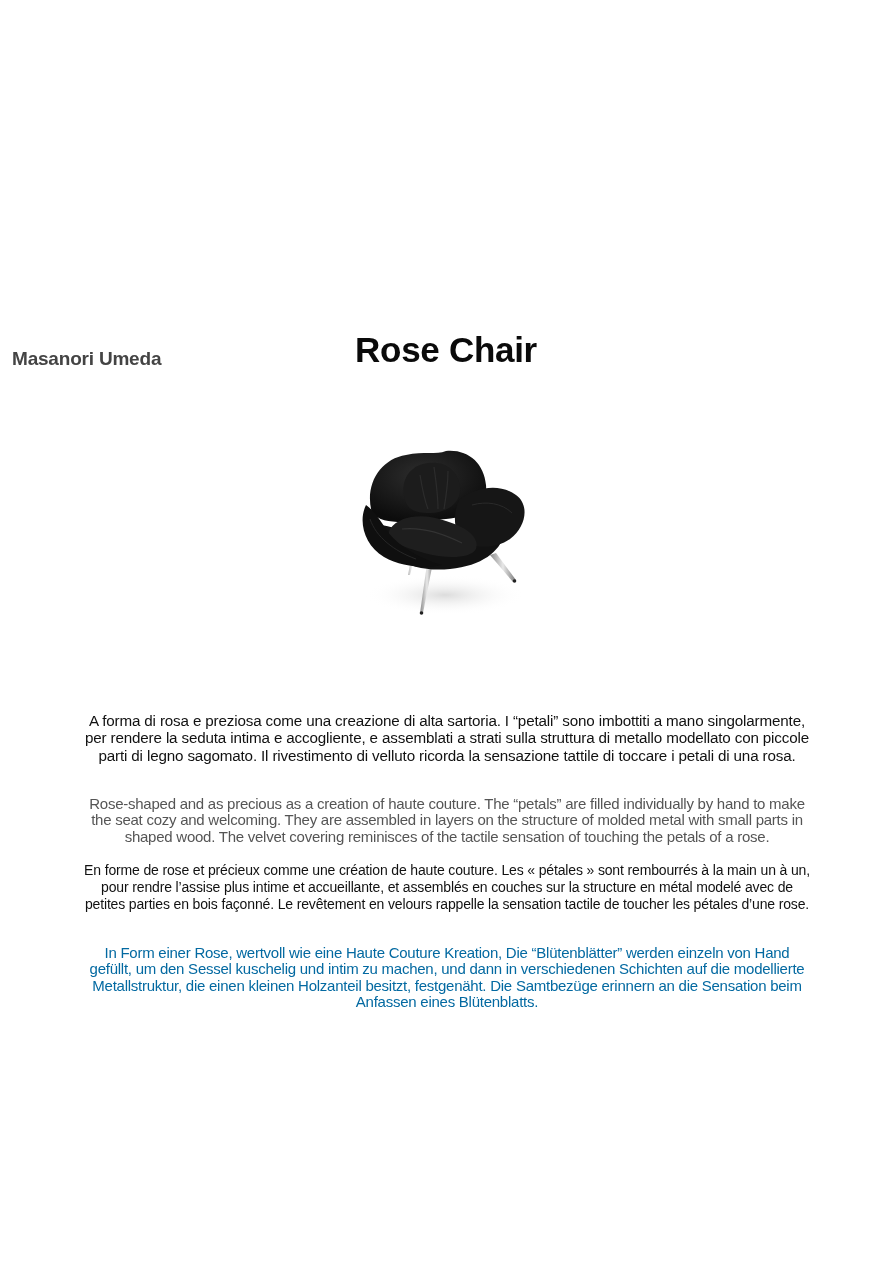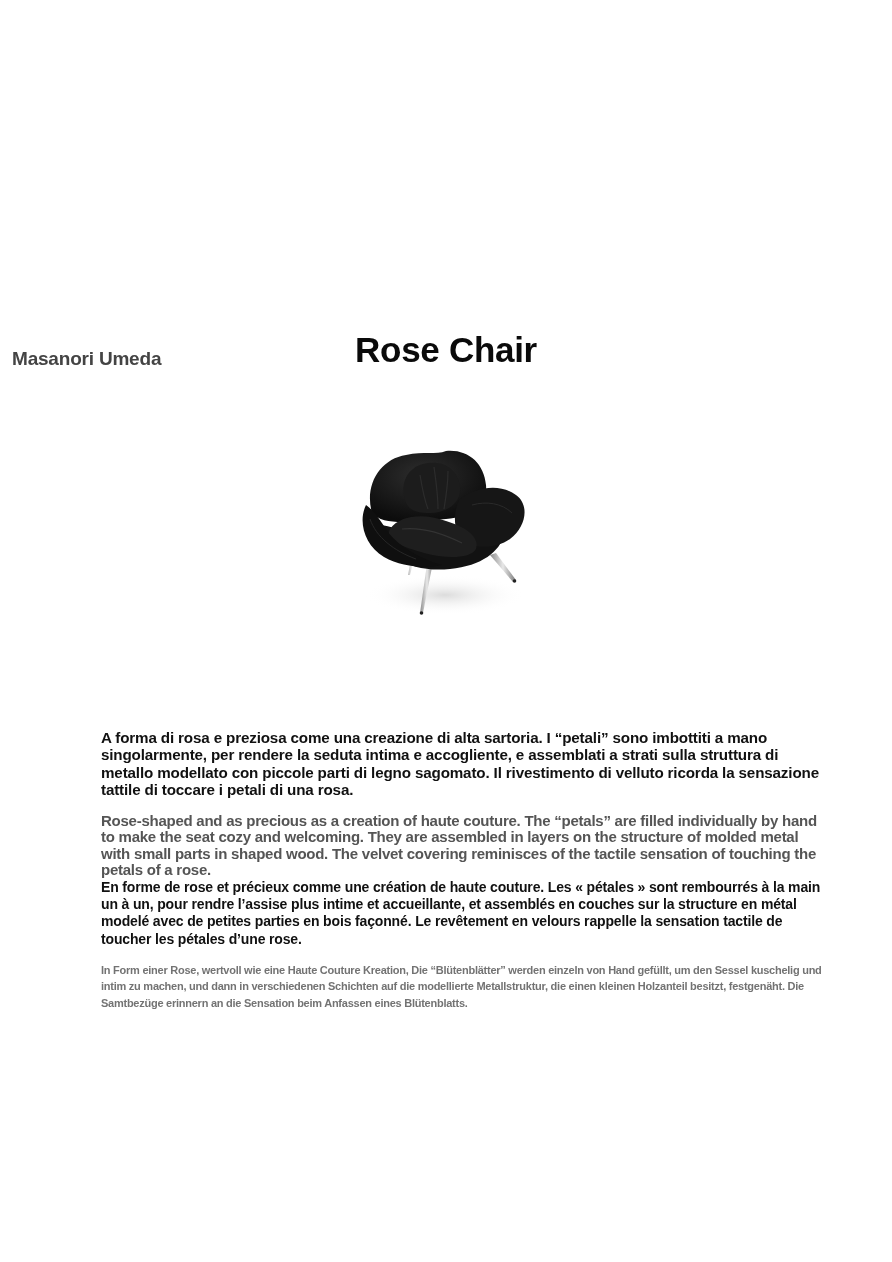--- a/index.html
+++ b/index.html
@@ -50,22 +50,22 @@
       position: absolute;
       left: 350px;
       top: 445px;
       width: 190px;
       height: 175px;
     }
     .desc {
       position: absolute;
       left: 84px;
       width: 726px;
-      margin: 17px;
-      font-weight: bold;
+      text-align: center;
+      margin: 0;
     }
     .desc-it {
       top: 712px;
       font-size: 15.2px;
       line-height: 17.4px;
       color: #111111;
       letter-spacing: -0.15px;
     }
     .desc-en {
       top: 796px;
@@ -76,23 +76,23 @@
     }
     .desc-fr {
       top: 862px;
       font-size: 14px;
       line-height: 17.2px;
       color: #111111;
       letter-spacing: -0.15px;
     }
     .desc-de {
       top: 945px;
-      font-size: 11px;
+      font-size: 15px;
       line-height: 16.4px;
-      color: #737373;
+      color: #0369a1;
       letter-spacing: -0.25px;
     }
   </style>
 </head>
 <body>
 
 <div class="page">
 
   <h1 class="title">Rose Chair</h1>
   <div class="subtitle">Masanori Umeda</div>

